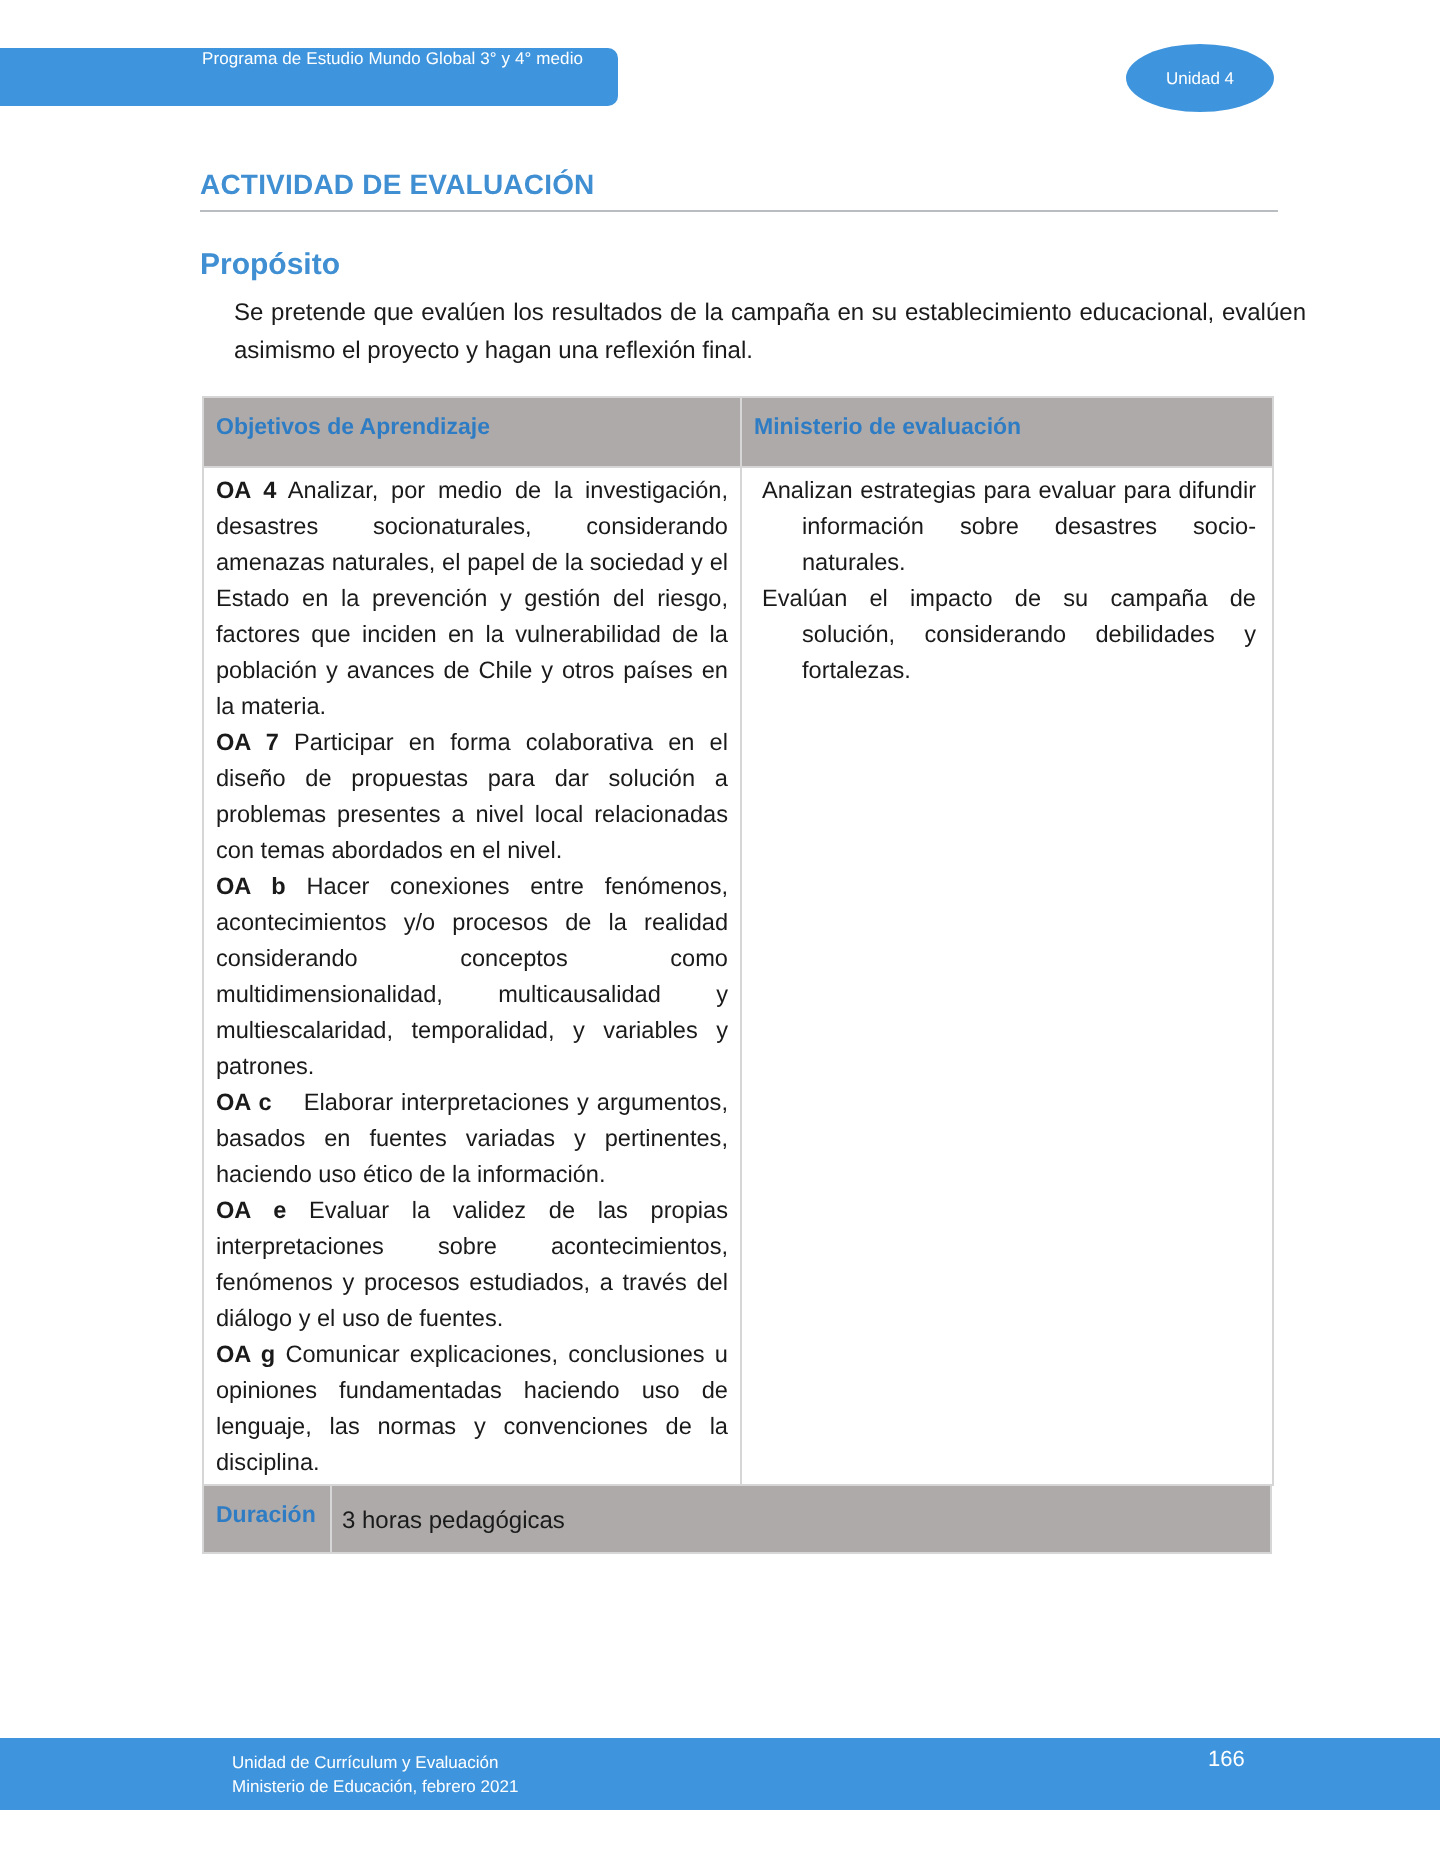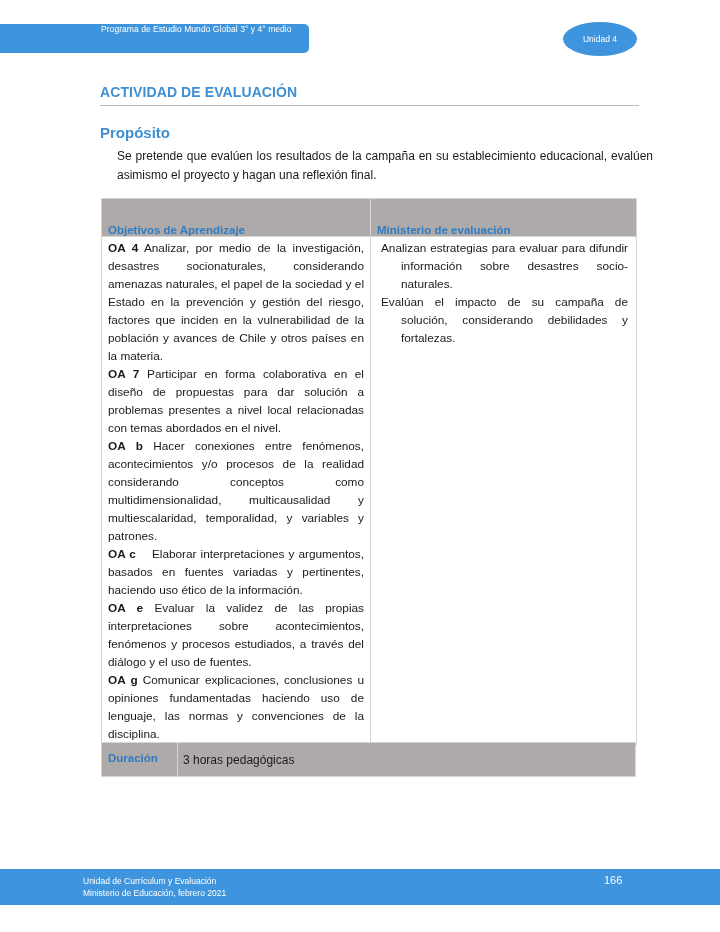--- a/index.html
+++ b/index.html
@@ -98,21 +98,21 @@
       vertical-align: top;
       box-sizing: border-box;
     }
     .eval-table th {
       background: #aeaaaa;
       height: 35px;
       text-align: left;
       font-size: 11.5px;
       font-weight: bold;
       color: #2e7cc4;
-      padding: 25px 6px 0 6px;
+      padding: 9px 6px 0 6px;
     }
     .eval-table td.obj-cell {
       width: 269px;
       padding: 2px 6px 2px 6px;
       font-size: 11.8px;
       line-height: 18px;
       text-align: justify;
     }
     .eval-table td.ind-cell {
       padding: 2px 8px 2px 10px;
@@ -143,21 +143,21 @@
       table-layout: fixed;
     }
     .duration-table td {
       background: #aeaaaa;
       height: 34px;
       border: 1px solid #d6d6d6;
       box-sizing: border-box;
       vertical-align: middle;
     }
     .duration-label {
-      width: 76px;
+      width: 64px;
       font-size: 11.5px;
       font-weight: bold;
       color: #2e7cc4;
       padding: 0 6px;
       vertical-align: top !important;
       padding-top: 9px !important;
     }
     .duration-value {
       font-size: 12px;
       color: #1a1a1a;
@@ -166,21 +166,21 @@
     .footer-bar {
       position: absolute;
       left: 0;
       top: 869px;
       width: 720px;
       height: 36px;
       background: #3f95dd;
     }
     .footer-left {
       position: absolute;
-      left: 83px;
+      left: 116px;
       top: 6px;
       font-size: 8.5px;
       line-height: 12px;
       color: #ffffff;
     }
     .footer-page {
       position: absolute;
       left: 604px;
       top: 5px;
       font-size: 11px;

